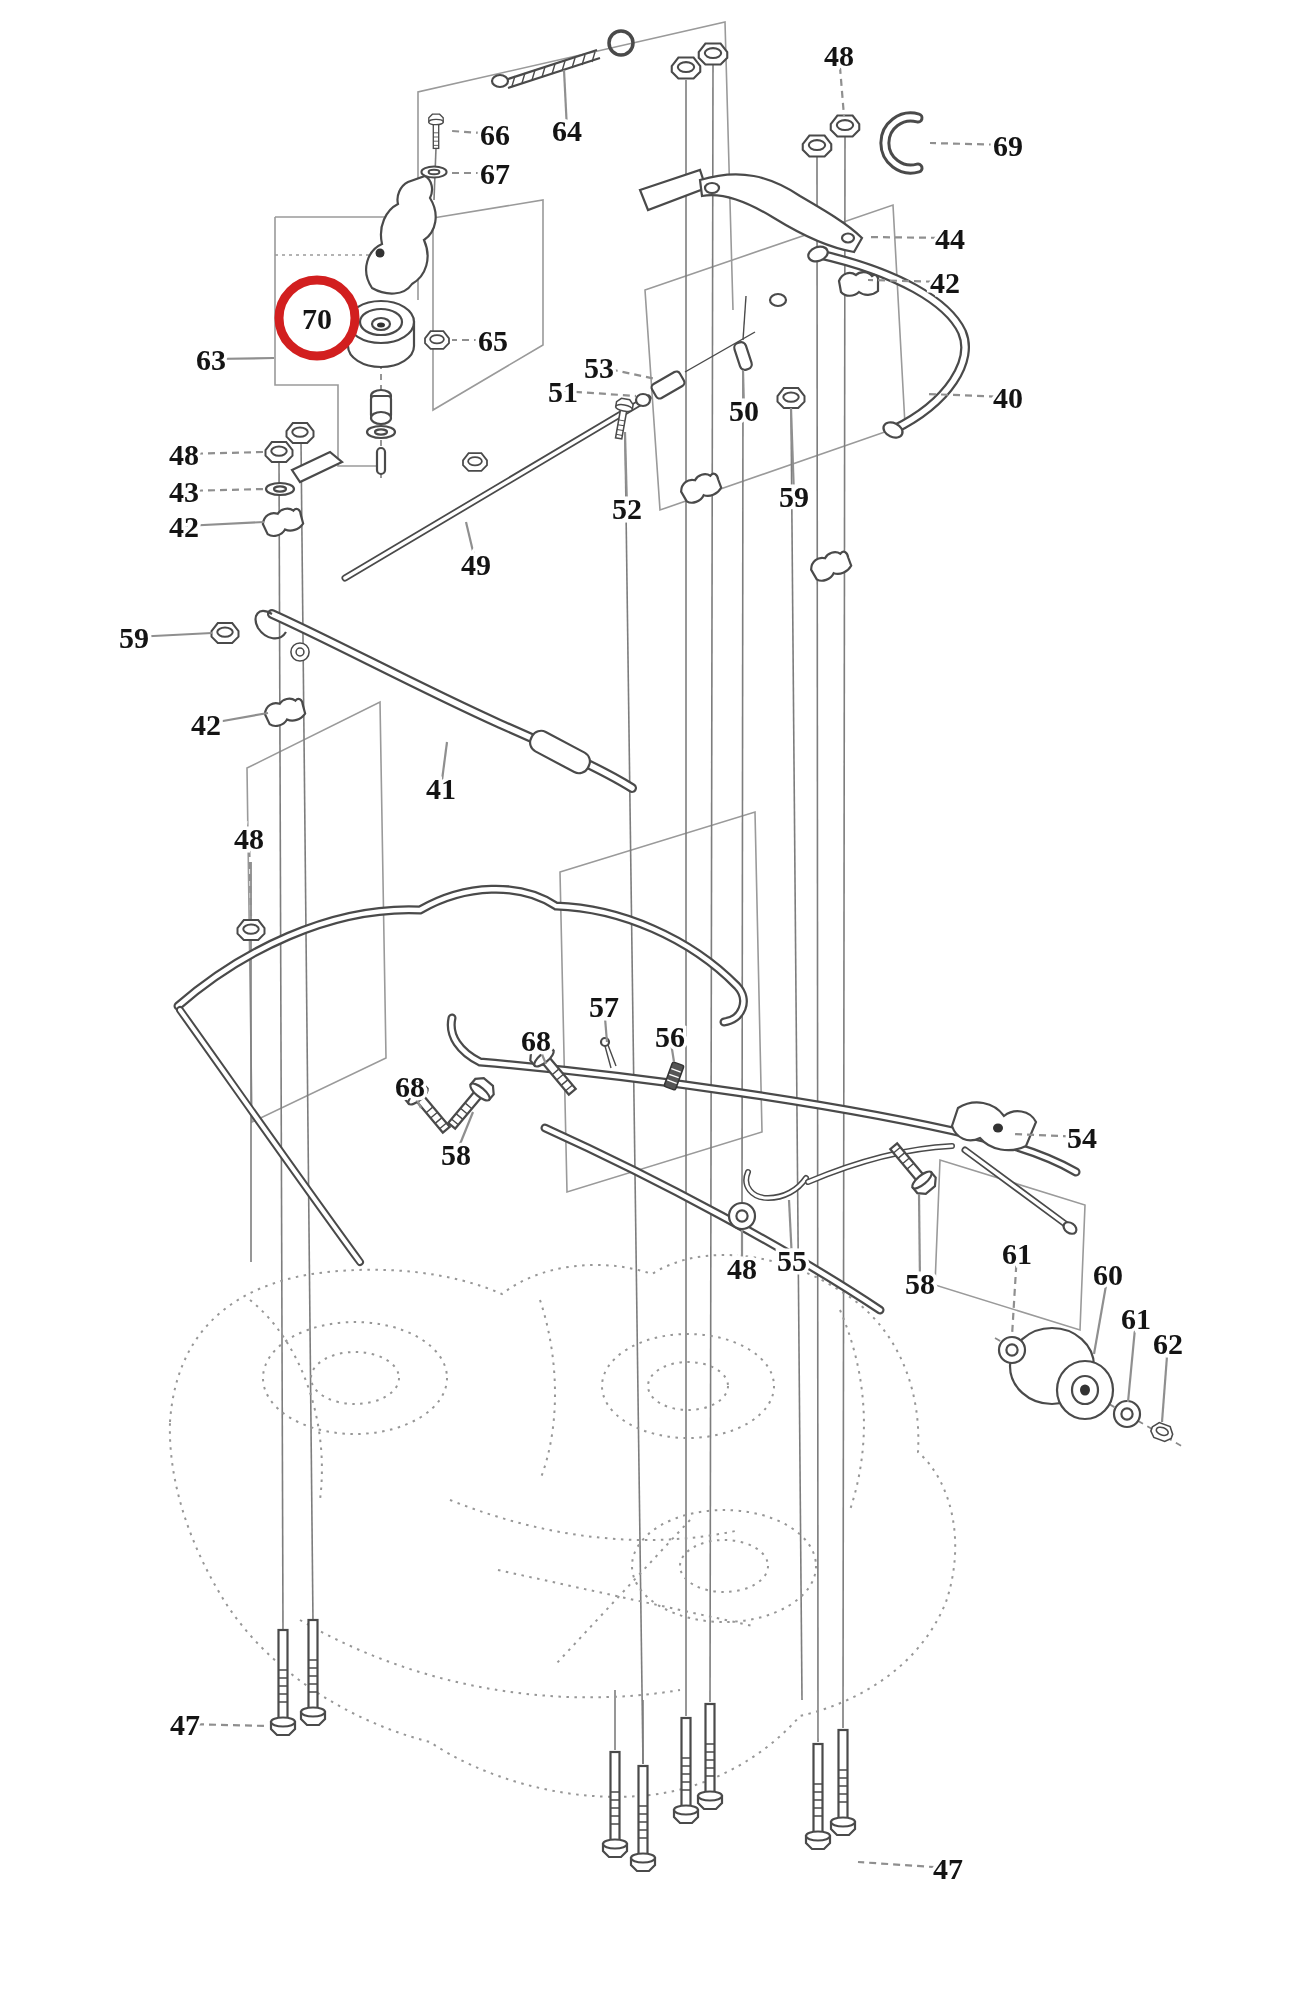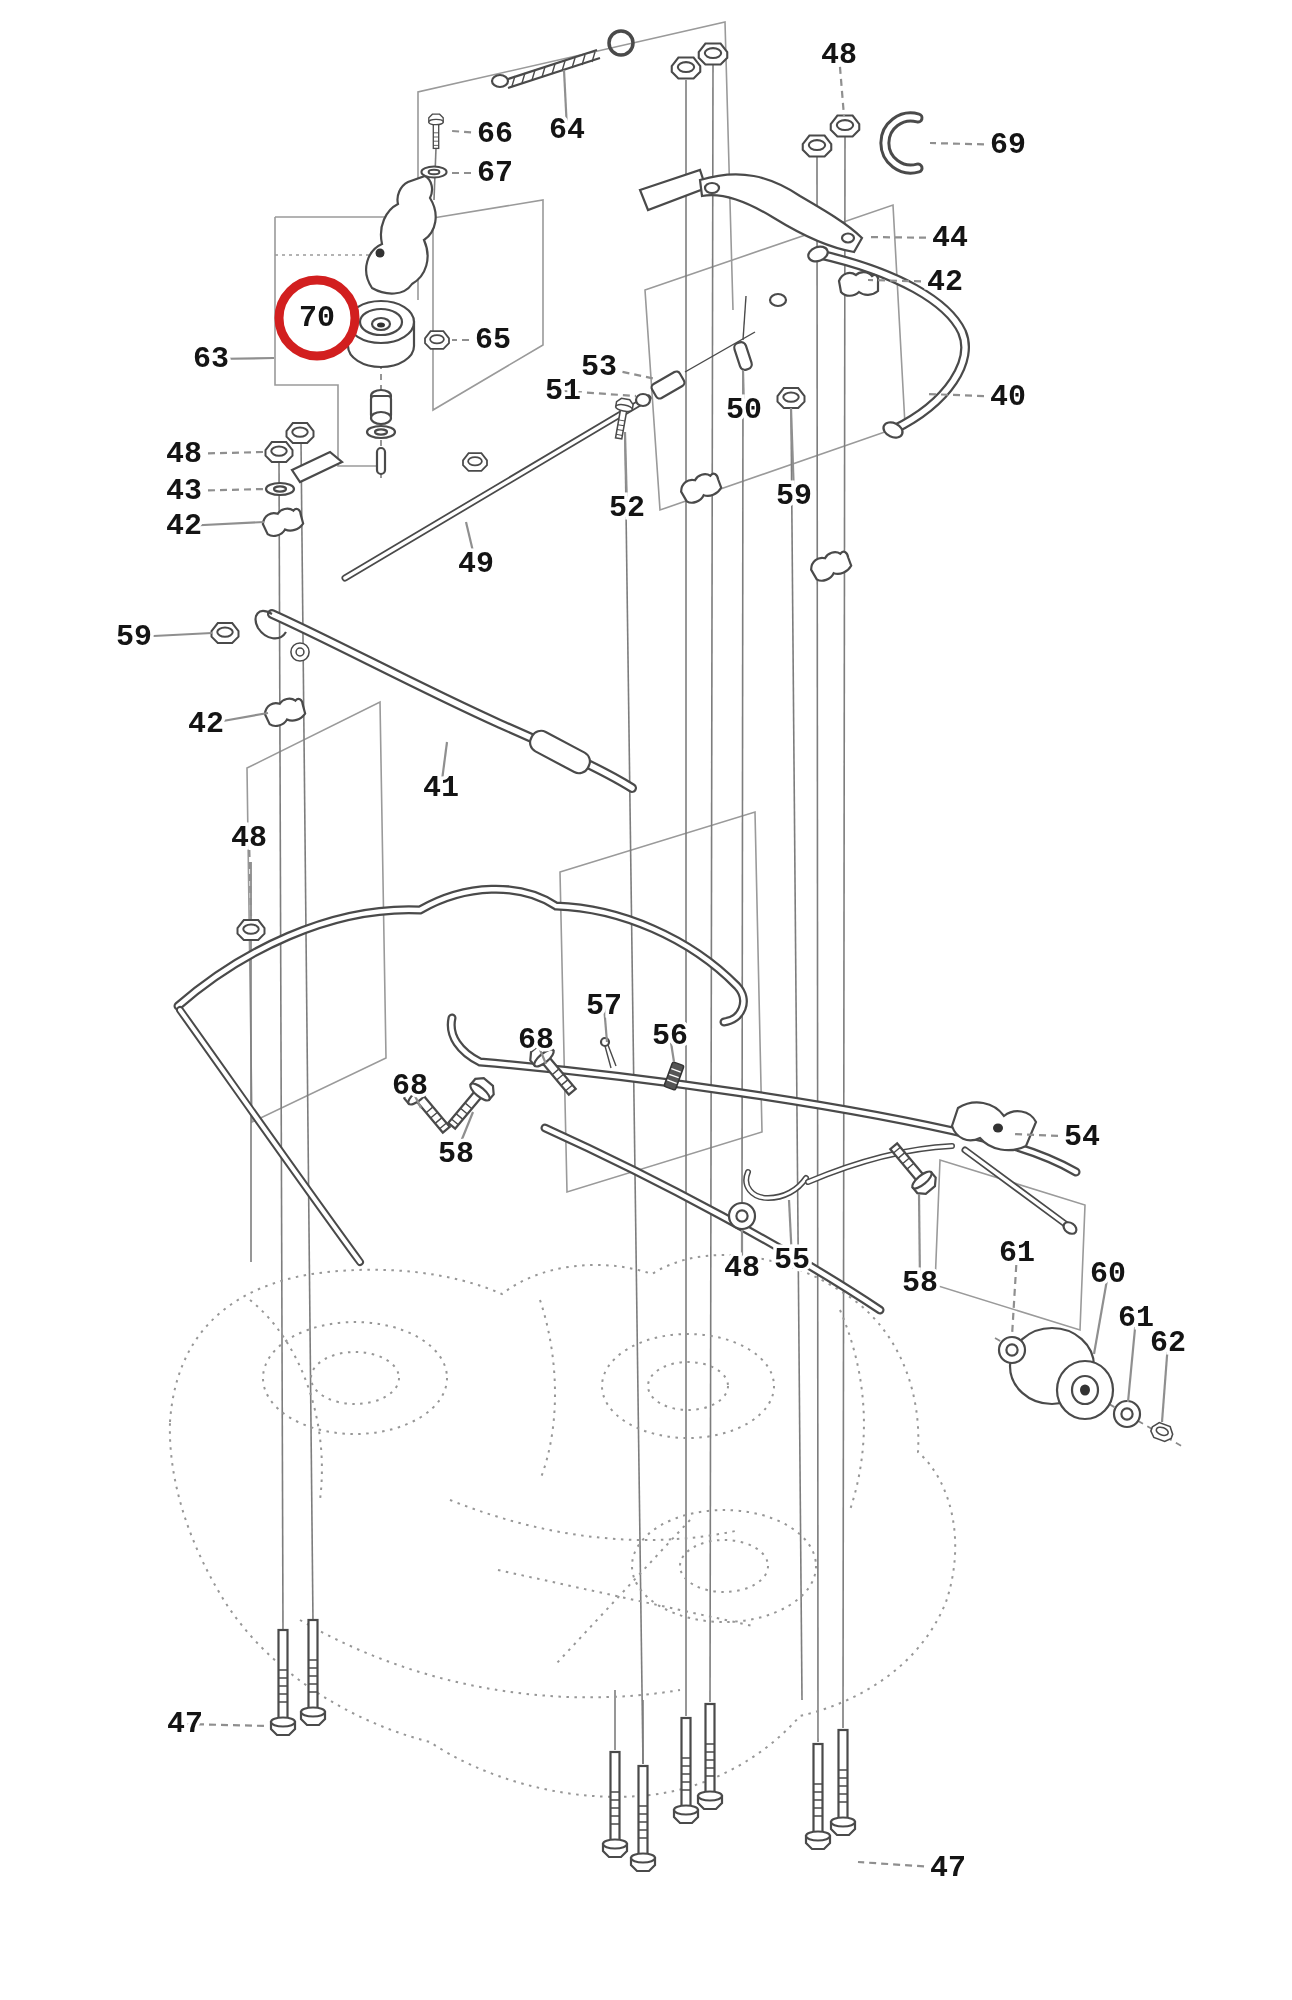--- a/index.html
+++ b/index.html
@@ -1,17 +1,17 @@
 <!DOCTYPE html>
 <html><head>
 <meta charset="utf-8">
 <style>
   html,body{margin:0;padding:0;background:#ffffff;}
   .stage{position:relative;width:1292px;height:2000px;background:#fff;overflow:hidden;
-         font-family:Liberation Mono, monospace;border-radius:32px;}
+         font-family:Liberation Serif, serif;border-radius:32px;}
   svg{position:absolute;left:0;top:0;}
   .p{fill:#fff;stroke:#4a4a4a;stroke-width:2.2;}
   .t{stroke:#4a4a4a;stroke-width:1.4;fill:none;}
   .ln{stroke:#7d7d7d;stroke-width:1.6;fill:none;}
   .panel{stroke:#9a9a9a;stroke-width:1.6;fill:none;}
   .part{stroke:#4a4a4a;stroke-width:2.2;fill:none;}
   .partw{stroke:#4a4a4a;stroke-width:2.2;fill:#fff;}
   .tube{stroke:#4a4a4a;stroke-width:10;fill:none;stroke-linecap:round;}
   .tube2{stroke:#fff;stroke-width:5.5;fill:none;stroke-linecap:round;}
   .rod{stroke:#4a4a4a;stroke-width:7;fill:none;stroke-linecap:round;}

